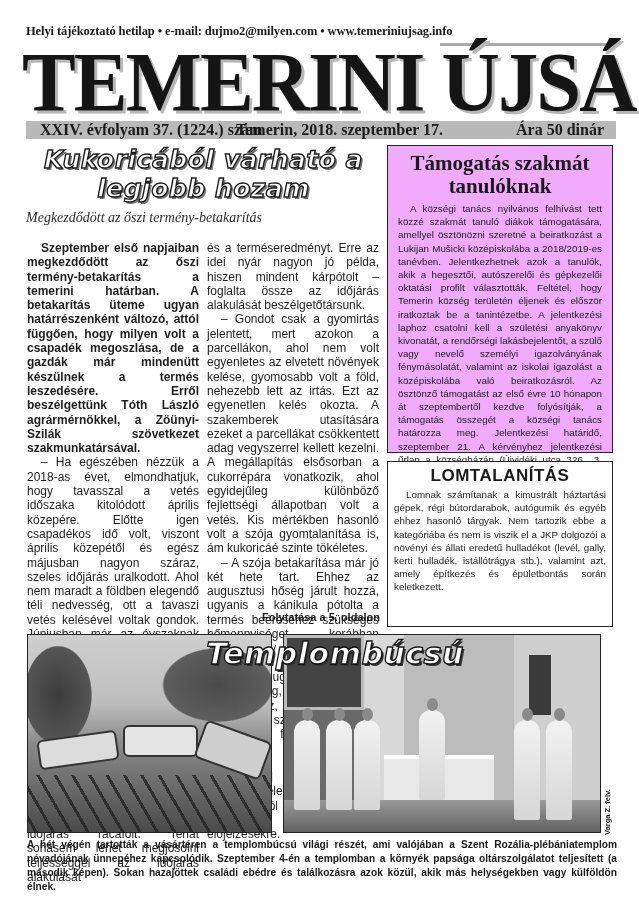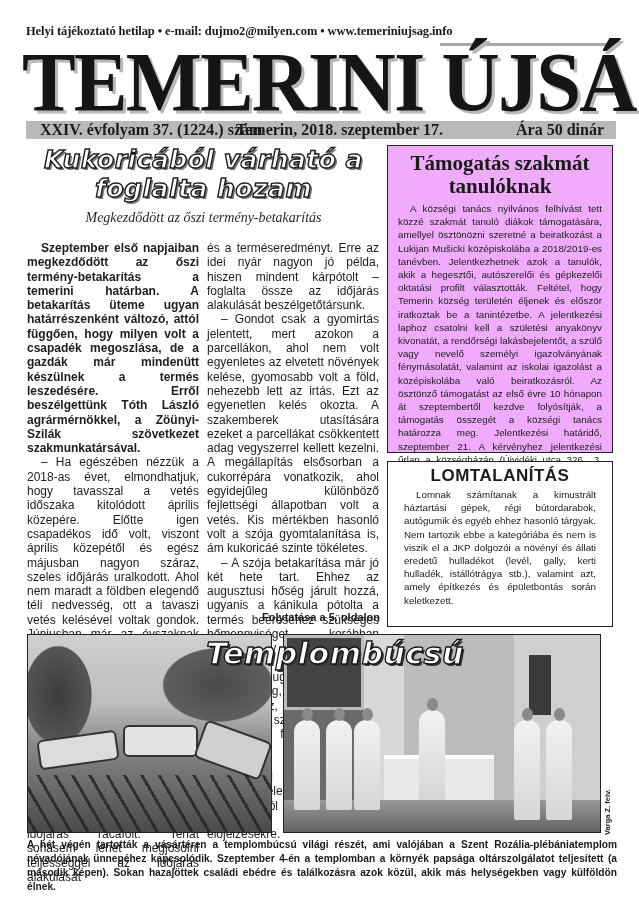--- a/index.html
+++ b/index.html
@@ -30,21 +30,21 @@
   .issue-price { right: 12px; }
 
   .lead-head {
     position: absolute; left: 26px; top: 145px; width: 355px; text-align: center;
     font-family: "DejaVu Sans", sans-serif; font-weight: bold; font-style: italic; font-size: 25px; line-height: 29px;
     color: #ffffff; letter-spacing: 0.5px;
     -webkit-text-stroke: 1.4px #1a1a1a;
     text-shadow: 2px 2px 0 #777;
   }
   .lead-sub {
-    position: absolute; left: 26px; top: 210px; width: 355px; text-align: center;
+    position: absolute; left: 26px; top: 210px; width: 355px; 
     font-family: "Liberation Serif", serif; font-style: italic; font-size: 14px; color: #2a2a2a;
   }
   .col {
     position: absolute; top: 241px; width: 172px;
     font-family: Liberation Sans, sans-serif; font-size: 12px; line-height: 14.3px; text-align: justify; color: #1d1d1d;
     hyphens: auto;
   }
   .col p { text-indent: 14px; }
   .col .bold { font-weight: bold; }
   .col1 { left: 27px; }
@@ -61,21 +61,21 @@
   .box1 h2 {
     font-family: "Liberation Serif", serif; font-weight: bold; font-size: 21px; line-height: 23px; text-align: center; color: #1a1a1a;
     margin-bottom: 4px;
   }
   .box-text {
     font-family: "Liberation Sans", sans-serif; font-size: 9.8px; line-height: 13.2px; text-align: justify; color: #1a1a1a;
   }
   .box-text p { text-indent: 12px; }
   .box2 {
     position: absolute; left: 387px; top: 461px; width: 226px; height: 166px;
-    border: 1.5px solid #222; background: #ffffff; padding: 4px 16px;
+    border: 1.5px solid #222; background: #ffffff; padding: 4px 6px;
   }
   .box2 h2 {
     font-family: "Liberation Sans", sans-serif; font-weight: bold; font-size: 17px; line-height: 20px; text-align: center; color: #1a1a1a;
     letter-spacing: 0.5px; margin-bottom: 2px;
   }
 
   .photo {
     position: absolute; top: 634px; height: 199px; border: 1px solid #222; overflow: hidden;
   }
   .photo-left { left: 27px; width: 245px;
@@ -121,21 +121,21 @@
 
 <div class="masthead-top">Helyi tájékoztató hetilap • e-mail: dujmo2@milyen.com • www.temeriniujsag.info</div>
 <div class="masthead-line"></div>
 <div class="masthead-title">TEMERINI ÚJSÁG</div>
 <div class="issue-bar">
   <span class="issue-vol">XXIV. évfolyam 37. (1224.) szám</span>
   <span class="issue-date">Temerin, 2018. szeptember 17.</span>
   <span class="issue-price">Ára 50 dinár</span>
 </div>
 
-<div class="lead-head">Kukoricából várható a foglalta hozam</div>
+<div class="lead-head">Kukoricából várható a legjobb hozam</div>
 <div class="lead-sub">Megkezdődött az őszi termény-betakarítás</div>
 
 <div class="col col1">
   <p class="bold">Szeptember első napjaiban megkezdődött az őszi termény-betakarítás a temerini határban. A betakarítás üteme ugyan határrészenként változó, attól függően, hogy milyen volt a csapadék megoszlása, de a gazdák már mindenütt készülnek a termés leszedésére. Erről beszélgettünk Tóth László agrármérnökkel, a Zöünyi-Szilák szövetkezet szakmunkatársával.</p>
   <p>– Ha egészében nézzük a 2018-as évet, elmondhatjuk, hogy tavasszal a vetés időszaka kitolódott április közepére. Előtte igen csapadékos idő volt, viszont április közepétől és egész májusban nagyon száraz, szeles időjárás uralkodott. Ahol nem maradt a földben elegendő téli nedvesség, ott a tavaszi vetés kelésével voltak gondok. Júniusban már az évszaknak megfelelően alakult a csapadék mennyisége, megfelelt az ötven éves átlagnak. A július kifejezetten esős volt, ami augusztus elejéig tartott. A nappali hőmérséklet 25-30 fok körül, optimálisan alakult, az éjszakai is kedvezett a haszonnövényeknek. Így a tavaszi gondok után sokan kezdték leírni az idei évet, arra gondolván, hogy nagyon száraz lesz, gyenge hozamokkal, az időjárás rácáfolt. Tehát sohasem lehet megjósolni teljességgel az időjárás alakulását</p>
 </div>
 <div class="col col2">
   <p style="text-indent:0">és a terméseredményt. Erre az idei nyár nagyon jó példa, hiszen mindent kárpótolt – foglalta össze az időjárás alakulását beszélgetőtársunk.</p>
   <p>– Gondot csak a gyomirtás jelentett, mert azokon a parcellákon, ahol nem volt egyenletes az elvetett növények kelése, gyomosabb volt a föld, nehezebb lett az irtás. Ezt az egyenetlen kelés okozta. A szakemberek utasítására ezeket a parcellákat csökkentett adag vegyszerrel kellett kezelni. A megállapítás elsősorban a cukorrépára vonatkozik, ahol egyidejűleg különböző fejlettségi állapotban volt a vetés. Kis mértékben hasonló volt a szója gyomtalanítása is, ám kukoricáé szinte tökéletes.</p>
   <p>– A szója betakarítása már jó két hete tart. Ehhez az augusztusi hőség járult hozzá, ugyanis a kánikula pótolta a termés beéréséhez szükséges hőmennyiséget – korábban nagyon úgy nézett ki, hogy késni fog a betakarítása. Megvan ugyanis az a hőmennyiség, ami a növények fejlődéséhez, illetve a termés beéréséhez szükséges. Nos, az augusztusi forróság ezt a hiányzó hőmennyiséget bepótolta.</p>

